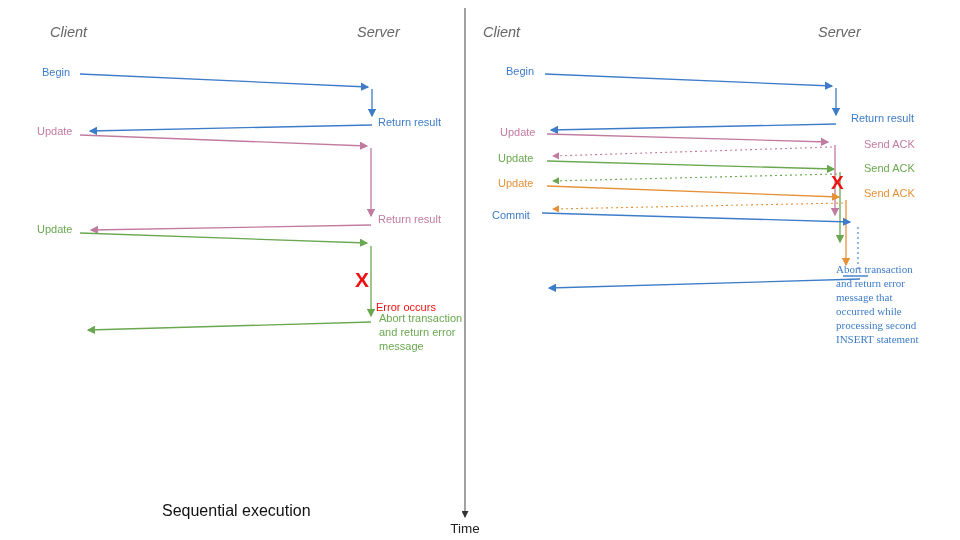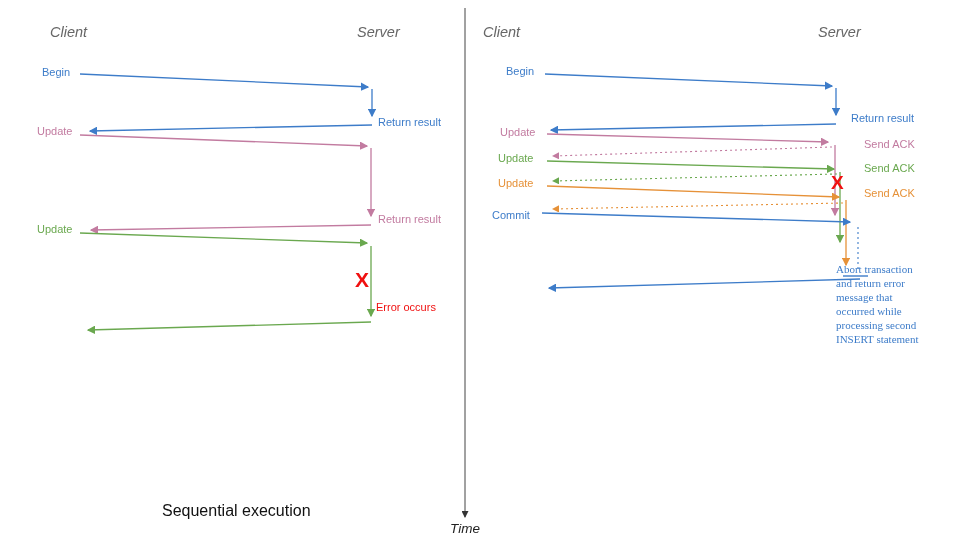--- a/index.html
+++ b/index.html
@@ -14,21 +14,21 @@
   .c-pink{color:#c27ba0;}
   .c-green{color:#6aa84f;}
   .c-orange{color:#e69138;}
   .c-red{color:#f01010;}
   .caption{position:absolute;font-size:16px;color:#111111;white-space:nowrap;}
   .wrapbox{white-space:normal;width:88px;}
   .xmark{position:absolute;font-weight:bold;color:#f01010;font-family:"Liberation Sans",sans-serif;}
   .x-left{left:355px;top:268px;font-size:21px;}
   .x-right{left:831px;top:172px;font-size:19px;}
   .time-lbl{position:absolute;left:442px;top:521px;width:46px;text-align:center;
-    font-size:13.5px;color:#222222;font-style:italic;}
+    font-size:13.5px;color:#222222;}
 </style>
 </head>
 <body>
 
 <div class="canvas">
 
   <svg class="art" viewBox="0 0 960 540" xmlns="http://www.w3.org/2000/svg">
     <defs>
       <marker id="mBlue" viewBox="0 0 10 10" refX="8.5" refY="5" markerWidth="6.5" markerHeight="6.5" orient="auto">
         <path d="M0,0 L10,5 L0,10 z" fill="#3d7cc9"></path>
@@ -94,20 +94,21 @@
 
   <div class="lbl c-blue" style="left:42px;top:65px;">Begin</div>
   <div class="lbl c-blue" style="left:378px;top:115px;">Return result</div>
   <div class="lbl c-pink" style="left:37px;top:124px;">Update</div>
   <div class="lbl c-pink" style="left:378px;top:212px;">Return result</div>
   <div class="lbl c-green" style="left:37px;top:222px;">Update</div>
 
   <span class="xmark x-left">X</span>
   <div class="lbl c-red" style="left:376px;top:272px;margin-top:28px;">Error occurs</div>
 
+  <div class="lbl c-green wrapbox" style="left:379px;top:311px;">Abort transaction and return error message</div>
 
   <div class="caption" style="left:162px;top:502px;">Sequential execution</div>
 
   <div class="lbl role" style="left:483px;top:25px;">Client</div>
   <div class="lbl role" style="left:818px;top:25px;">Server</div>
 
   <div class="lbl c-blue" style="left:506px;top:64px;">Begin</div>
   <div class="lbl c-blue" style="left:851px;top:111px;">Return result</div>
 
   <div class="lbl c-pink" style="left:500px;top:125px;">Update</div>

